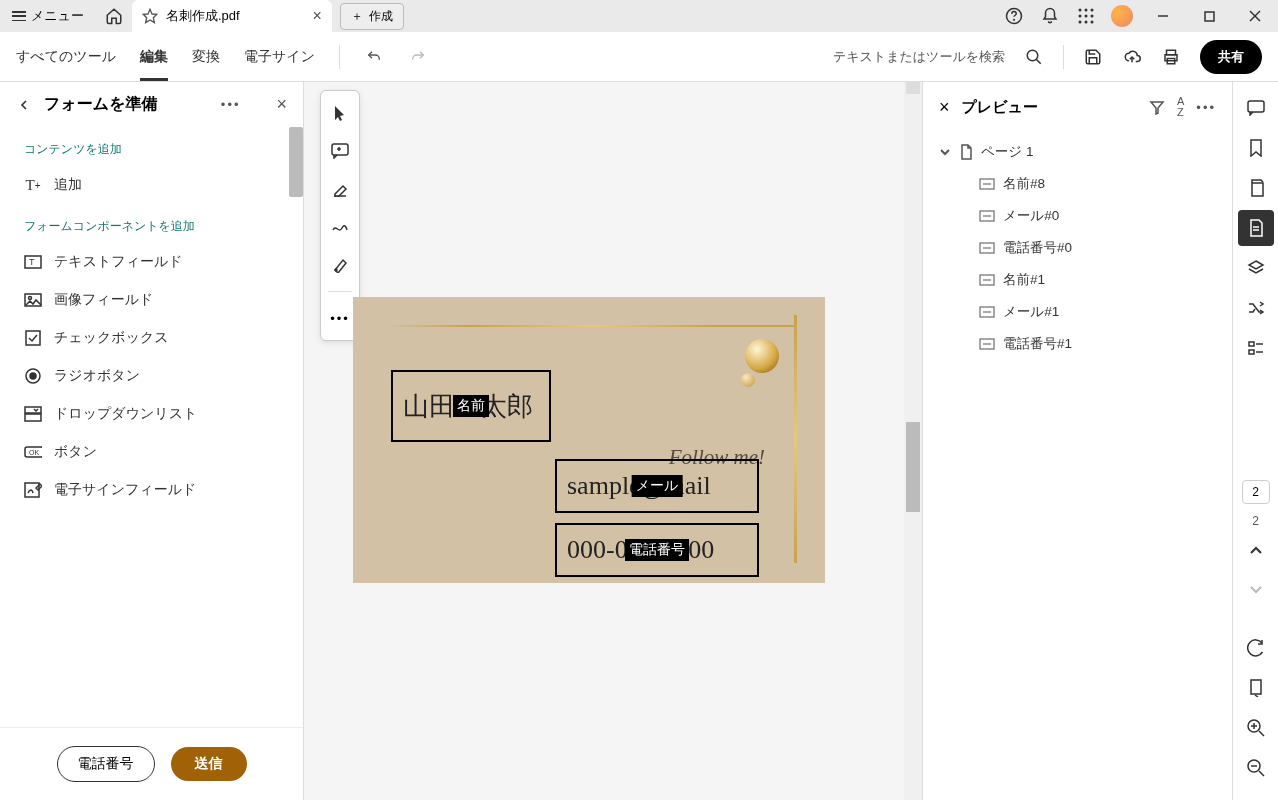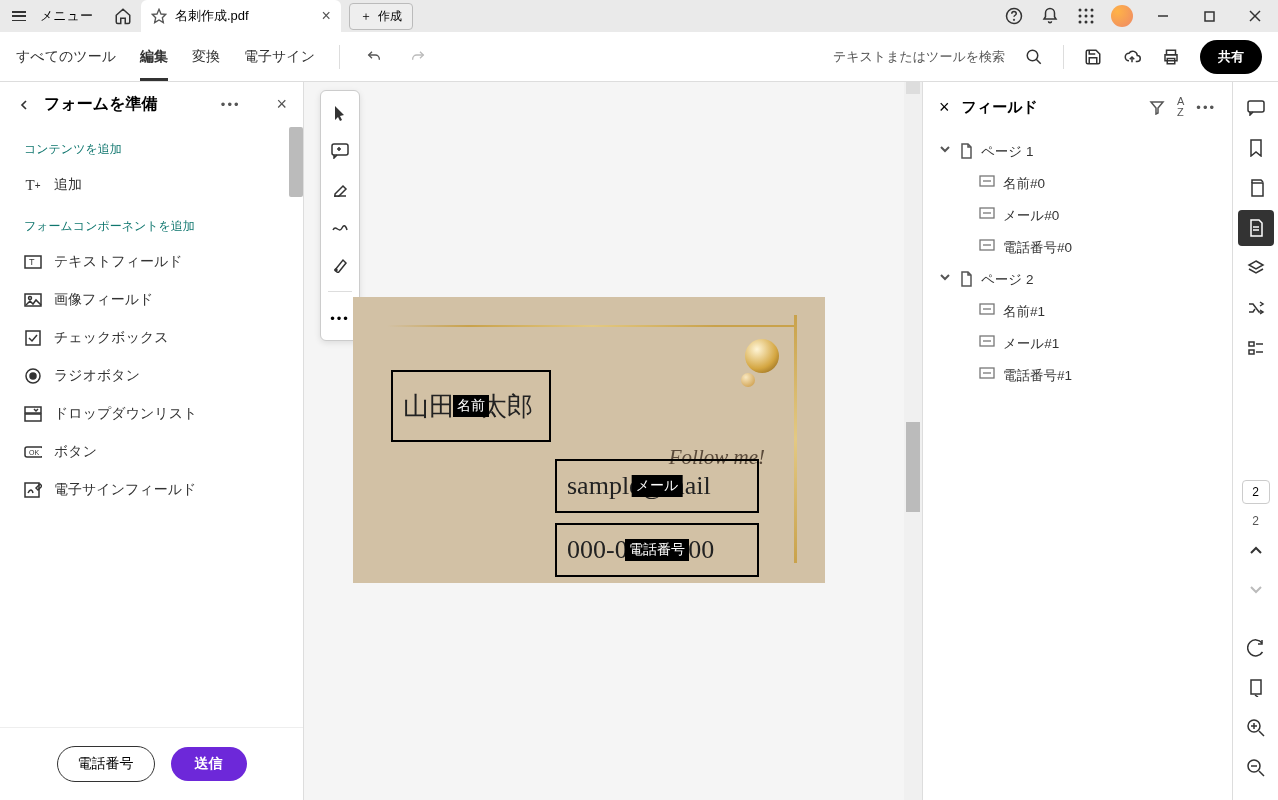--- a/index.html
+++ b/index.html
@@ -1,18 +1,18 @@
 <!DOCTYPE html>
 <html><head>
 <meta charset="utf-8">
 <style>
 * { margin:0; padding:0; box-sizing:border-box; font-family:"Segoe UI","Yu Gothic UI","Meiryo",sans-serif; }
 body { width:1278px; height:800px; background:#fff; overflow:hidden; position:relative; font-size:13px; }
 .titlebar { height:32px; background:#eaeaea; display:flex; align-items:center; }
-.menu-btn { display:flex; align-items:center; gap:14px; padding:0 12px; height:100%; }
+.menu-btn { display:flex; align-items:center; gap:5px; padding:0 12px; height:100%; }
 .hamburger { width:14px; height:10px; display:flex; flex-direction:column; justify-content:space-between; }
 .hamburger span { height:1.5px; background:#333; }
 .titlebar .iconbtn { width:36px; height:32px; display:flex; align-items:center; justify-content:center; }
 .tab { background:#fff; height:32px; display:flex; align-items:center; padding:0 10px; gap:8px; border-radius:6px 6px 0 0; min-width:200px; justify-content:space-between; }
 .tab-left { display:flex; align-items:center; gap:8px; }
 .create-btn { display:flex; align-items:center; gap:6px; padding:4px 10px; margin-left:8px; border:1px solid #bbb; border-radius:4px; background:#eee; font-size:12px; }
 .titlebar-right { margin-left:auto; display:flex; align-items:center; }
 .win-btn { width:46px; height:32px; display:flex; align-items:center; justify-content:center; }
 .avatar { width:22px; height:22px; border-radius:50%; background:radial-gradient(circle at 30% 30%,#ffb347,#e86); }
 .toolbar { height:50px; border-bottom:1px solid #ddd; display:flex; align-items:center; padding:0 16px; gap:24px; }
@@ -26,41 +26,41 @@
 .main { display:flex; height:718px; }
 .left-panel { width:304px; border-right:1px solid #ddd; position:relative; display:flex; flex-direction:column; }
 .lp-header { display:flex; align-items:center; padding:12px 16px; gap:12px; }
 .lp-title { font-size:16px; font-weight:700; flex:1; }
 .lp-scroll { flex:1; overflow:hidden; padding:0 8px; position:relative; }
 .lp-section-label { font-size:12px; color:#0f766e; padding:14px 16px 8px; }
 .lp-item { display:flex; align-items:center; gap:12px; padding:10px 16px; font-size:14px; color:#333; border-radius:4px; }
 .lp-item .ico { width:18px; height:18px; display:flex; align-items:center; justify-content:center; }
 .lp-footer { padding:18px 0; display:flex; align-items:center; justify-content:center; gap:16px; border-top:1px solid #eee; }
 .preview-btn { border:1.5px solid #333; border-radius:20px; padding:8px 20px; font-size:14px; background:none; }
-.send-btn { background:#6d28d9; color:#fff; border:none; border-radius:20px; padding:8px 24px; font-size:14px; font-weight:600; }
+.send-btn { background:#a16207; color:#fff; border:none; border-radius:20px; padding:8px 24px; font-size:14px; font-weight:600; }
 .lp-scrollbar { position:absolute; right:0; top:0; width:14px; height:70px; background:#bbb; border-radius:2px; }
 .canvas-area { flex:1; background:#f5f5f5; position:relative; overflow:hidden; }
 .vtoolbar { position:absolute; left:16px; top:8px; width:40px; background:#fff; border:1px solid #ccc; border-radius:6px; display:flex; flex-direction:column; align-items:center; padding:6px 0; gap:6px; box-shadow:0 2px 6px rgba(0,0,0,.1); }
 .vtoolbar .vbtn { width:32px; height:32px; display:flex; align-items:center; justify-content:center; }
 .card { position:absolute; left:49px; top:215px; width:472px; height:286px; background:#d2c1a5; }
 .card-border-v { position:absolute; right:28px; top:18px; width:3px; height:248px; background:linear-gradient(#c9a24b,#e3c983,#c9a24b); }
 .card-border-h { position:absolute; left:34px; top:28px; right:28px; height:2px; background:linear-gradient(90deg,transparent 0%,#c9a24b 20%,#e3c983 50%,#c9a24b 80%); }
 .gold-ball { position:absolute; right:46px; top:42px; width:34px; height:34px; border-radius:50%; background:radial-gradient(circle at 35% 30%,#fff5d6,#d4a641 60%,#7a5310); }
 .gold-ball2 { position:absolute; right:70px; top:76px; width:14px; height:14px; border-radius:50%; background:radial-gradient(circle at 35% 30%,#f9e8c1,#c7933a); }
 .follow { position:absolute; right:60px; top:148px; font-family:"Brush Script MT",cursive; font-size:21px; color:#5a4a3a; font-style:italic; }
 .ffield { position:absolute; border:2px solid #000; background:rgba(255,255,255,0); display:flex; align-items:center; padding:0 10px; }
 .ffield .val { font-size:26px; color:#222; font-family:"Yu Mincho",serif; }
 .ffield .lbl { position:absolute; left:50%; top:50%; transform:translate(-50%,-50%); background:#000; color:#fff; font-size:14px; padding:2px 4px; }
 .canvas-scroll-v { position:absolute; right:0; top:0; width:18px; height:100%; background:#f0f0f0; }
 .canvas-scroll-v .track { position:absolute; left:2px; width:14px; background:#bbb; }
 .right-panel { width:310px; border-left:1px solid #ddd; display:flex; flex-direction:column; }
 .rp-header { display:flex; align-items:center; padding:14px 16px; gap:12px; }
 .rp-title { font-size:15px; font-weight:700; flex:1; }
 .rp-tree { padding:4px 8px; }
-.tree-row { display:flex; align-items:flex-start; gap:8px; padding:7px 8px; font-size:13.5px; color:#333; border-radius:4px; }
+.tree-row { display:flex; align-items:center; gap:8px; padding:7px 8px; font-size:13.5px; color:#333; border-radius:4px; }
 .tree-row.child { padding-left:48px; }
 .tree-row .chev { width:12px; }
 .quick-panel { width:46px; border-left:1px solid #ddd; display:flex; flex-direction:column; align-items:center; padding-top:8px; gap:4px; }
 .quick-panel .qbtn { width:36px; height:36px; display:flex; align-items:center; justify-content:center; border-radius:4px; }
 .quick-panel .qbtn.active { background:#333; color:#fff; }
 .quick-panel .sep { height:14px; }
 .page-ind { width:28px; height:24px; border:1px solid #ccc; border-radius:4px; display:flex; align-items:center; justify-content:center; font-size:12px; margin-top:8px; }
 svg { display:block; }
 </style>
 </head>
@@ -348,21 +348,21 @@
 
     <div class="canvas-scroll-v">
       <div class="track" style="top:0;height:12px;background:#ddd"></div>
       <div class="track" style="top:340px;height:90px"></div>
     </div>
   </div>
 
   <div class="right-panel">
     <div class="rp-header">
       <span style="font-size:18px">×</span>
-      <div class="rp-title">フィールド</div>
+      <div class="rp-title">プレビュー</div>
       <div>
           <svg width="16" height="16" fill="none" stroke="#555" stroke-width="1.5">
             <path d="M2 3h12l-5 6v5l-2 1v-6z"></path>
           </svg>
         </div>
       <div style="font-size:11px;color:#555;line-height:1">A<br>Z</div>
       <span style="letter-spacing:2px;color:#555">•••</span>
     </div>
     <div class="rp-tree">
       <div class="tree-row">
@@ -373,46 +373,36 @@
             <path d="M3 1h6l3 3v11H3z"></path>
             <path d="M9 1v3h3"></path>
           </svg>
         <span>ページ 1</span>
       </div>
       <div class="tree-row child">
           <svg width="16" height="12" fill="none" stroke="#777" stroke-width="1.3">
             <rect x="1" y="1" width="14" height="10"></rect>
             <line x1="4" y1="6" x2="12" y2="6"></line>
           </svg>
-          <span>名前#0</span>
+          <span>名前#8</span>
         </div>
       <div class="tree-row child">
           <svg width="16" height="12" fill="none" stroke="#777" stroke-width="1.3">
             <rect x="1" y="1" width="14" height="10"></rect>
             <line x1="4" y1="6" x2="12" y2="6"></line>
           </svg>
           <span>メール#0</span>
         </div>
       <div class="tree-row child">
           <svg width="16" height="12" fill="none" stroke="#777" stroke-width="1.3">
             <rect x="1" y="1" width="14" height="10"></rect>
             <line x1="4" y1="6" x2="12" y2="6"></line>
           </svg>
           <span>電話番号#0</span>
         </div>
-      <div class="tree-row">
-        <svg class="chev" width="12" height="12" fill="none" stroke="#555" stroke-width="2">
-            <polyline points="2 4 6 8 10 4"></polyline>
-          </svg>
-        <svg width="14" height="16" fill="none" stroke="#555" stroke-width="1.5">
-            <path d="M3 1h6l3 3v11H3z"></path>
-            <path d="M9 1v3h3"></path>
-          </svg>
-        <span>ページ 2</span>
-      </div>
       <div class="tree-row child">
           <svg width="16" height="12" fill="none" stroke="#777" stroke-width="1.3">
             <rect x="1" y="1" width="14" height="10"></rect>
             <line x1="4" y1="6" x2="12" y2="6"></line>
           </svg>
           <span>名前#1</span>
         </div>
       <div class="tree-row child">
           <svg width="16" height="12" fill="none" stroke="#777" stroke-width="1.3">
             <rect x="1" y="1" width="14" height="10"></rect>

